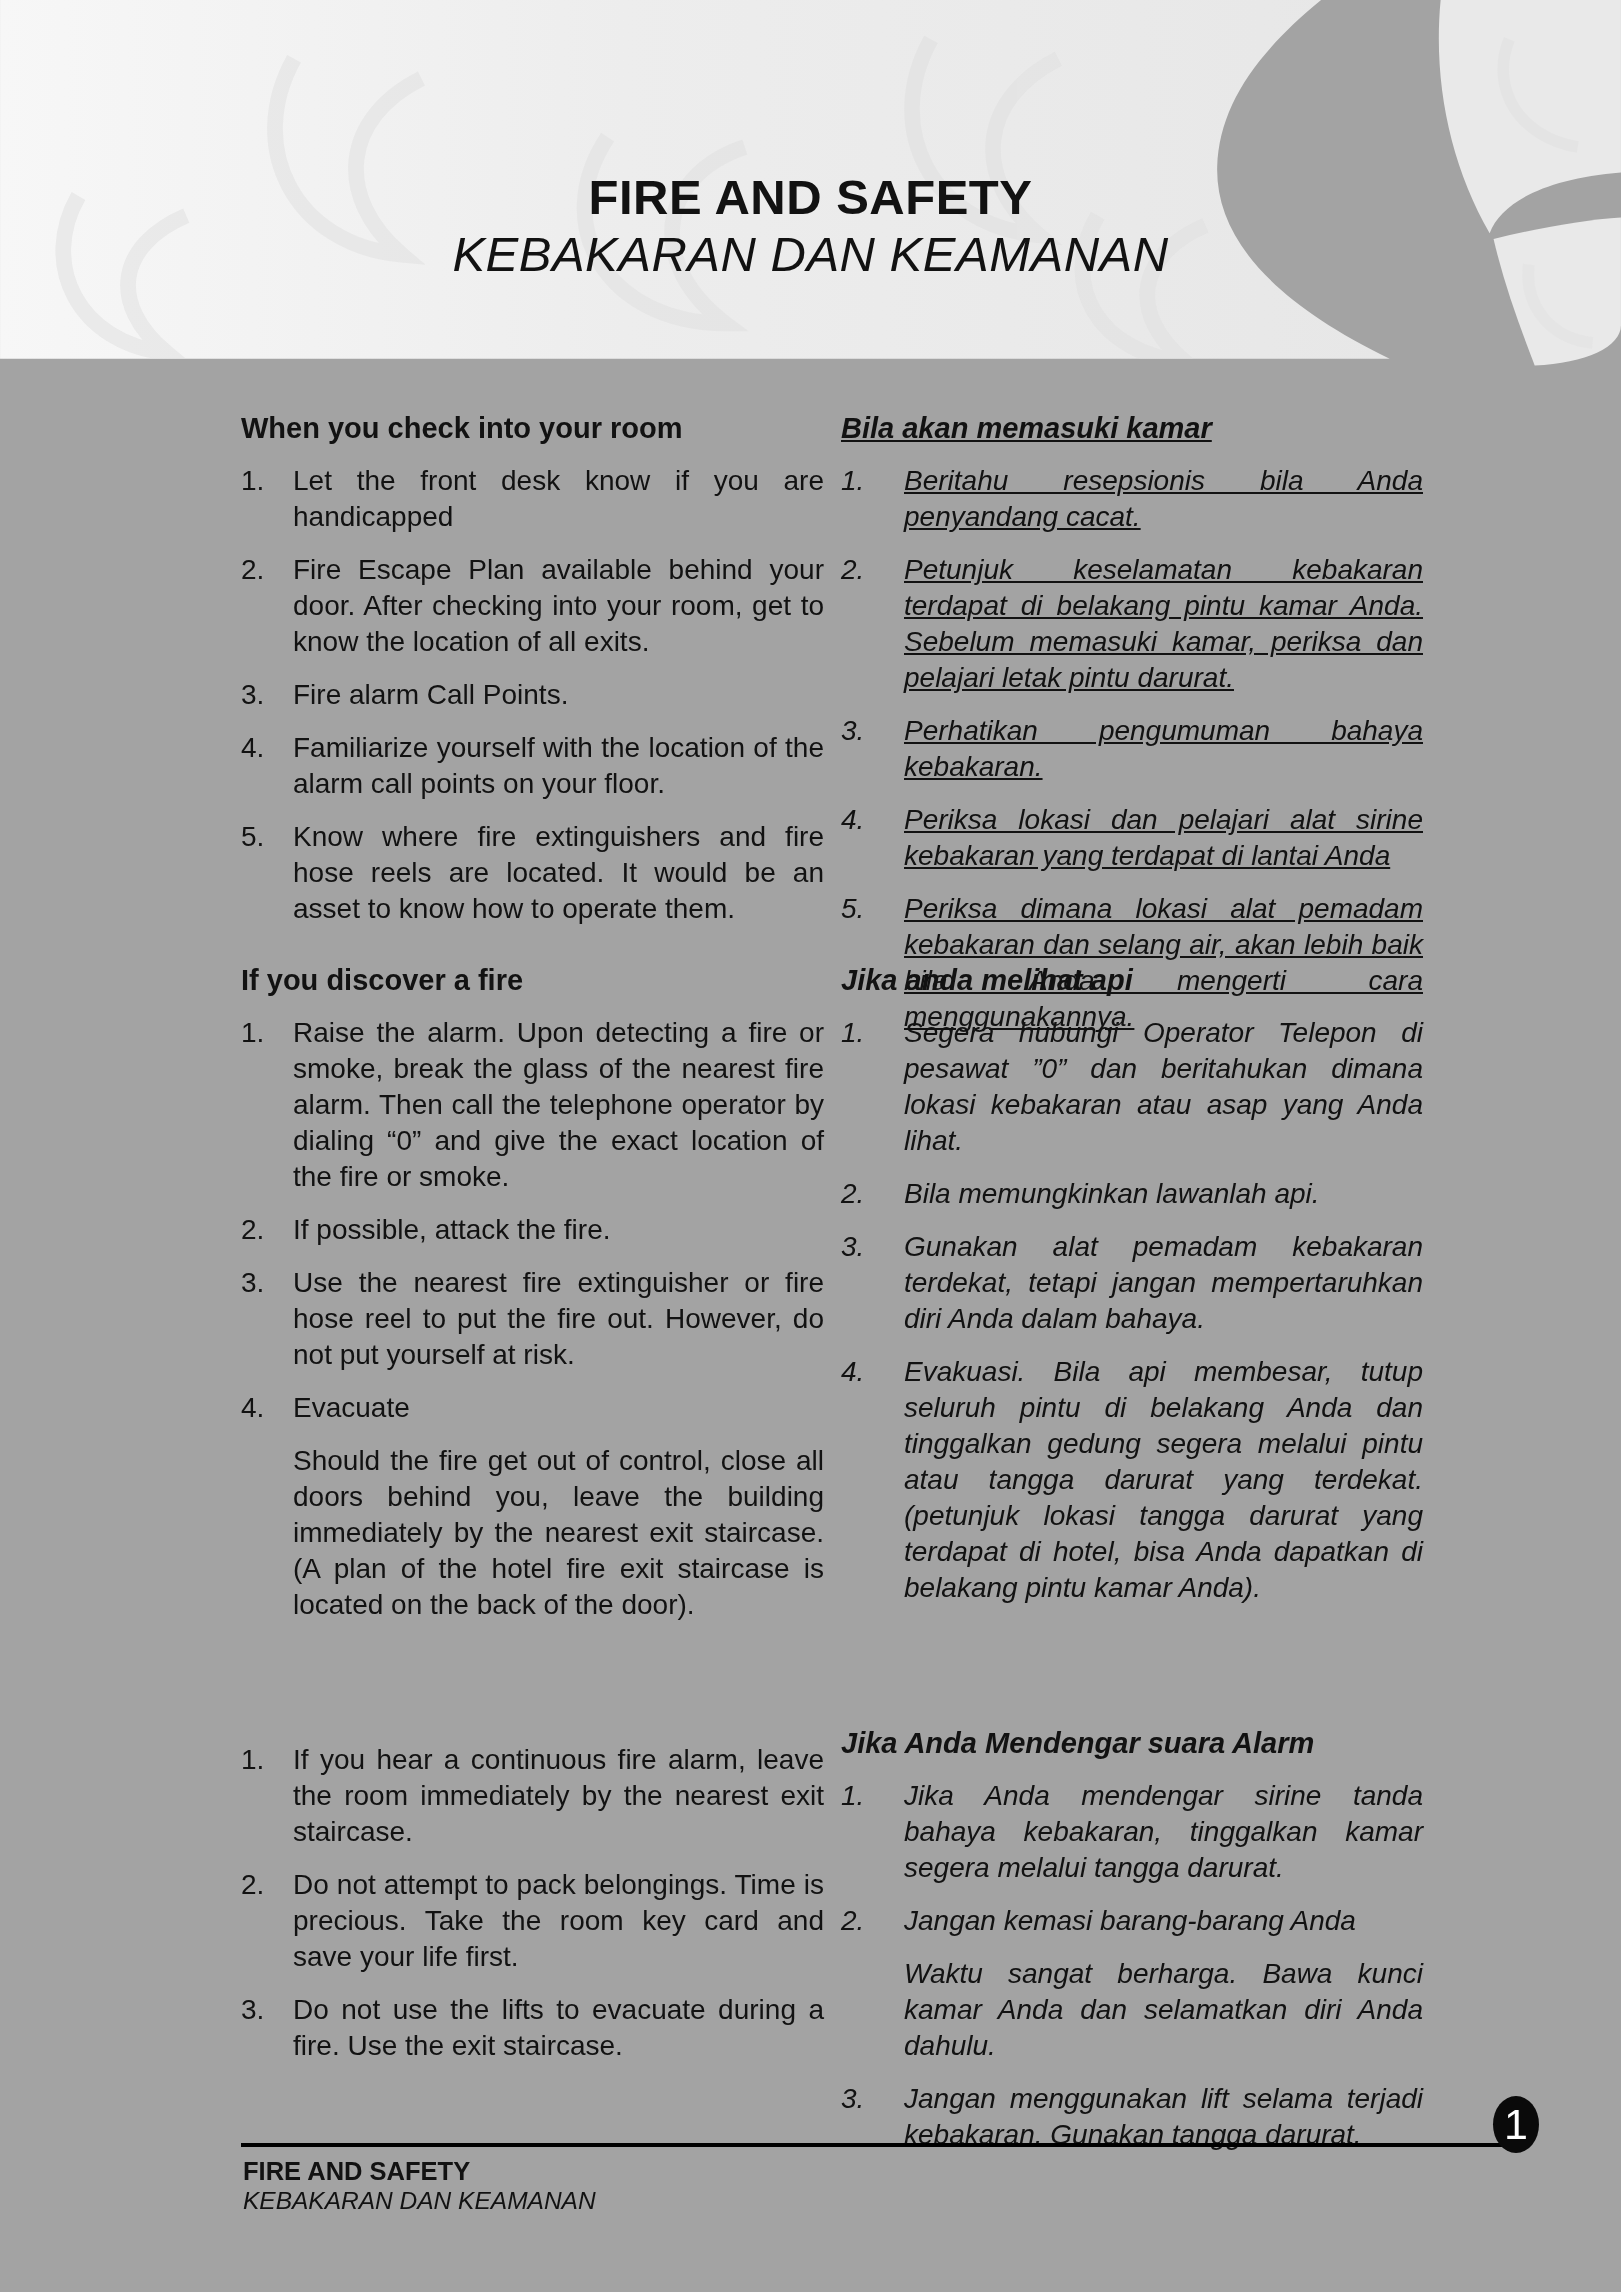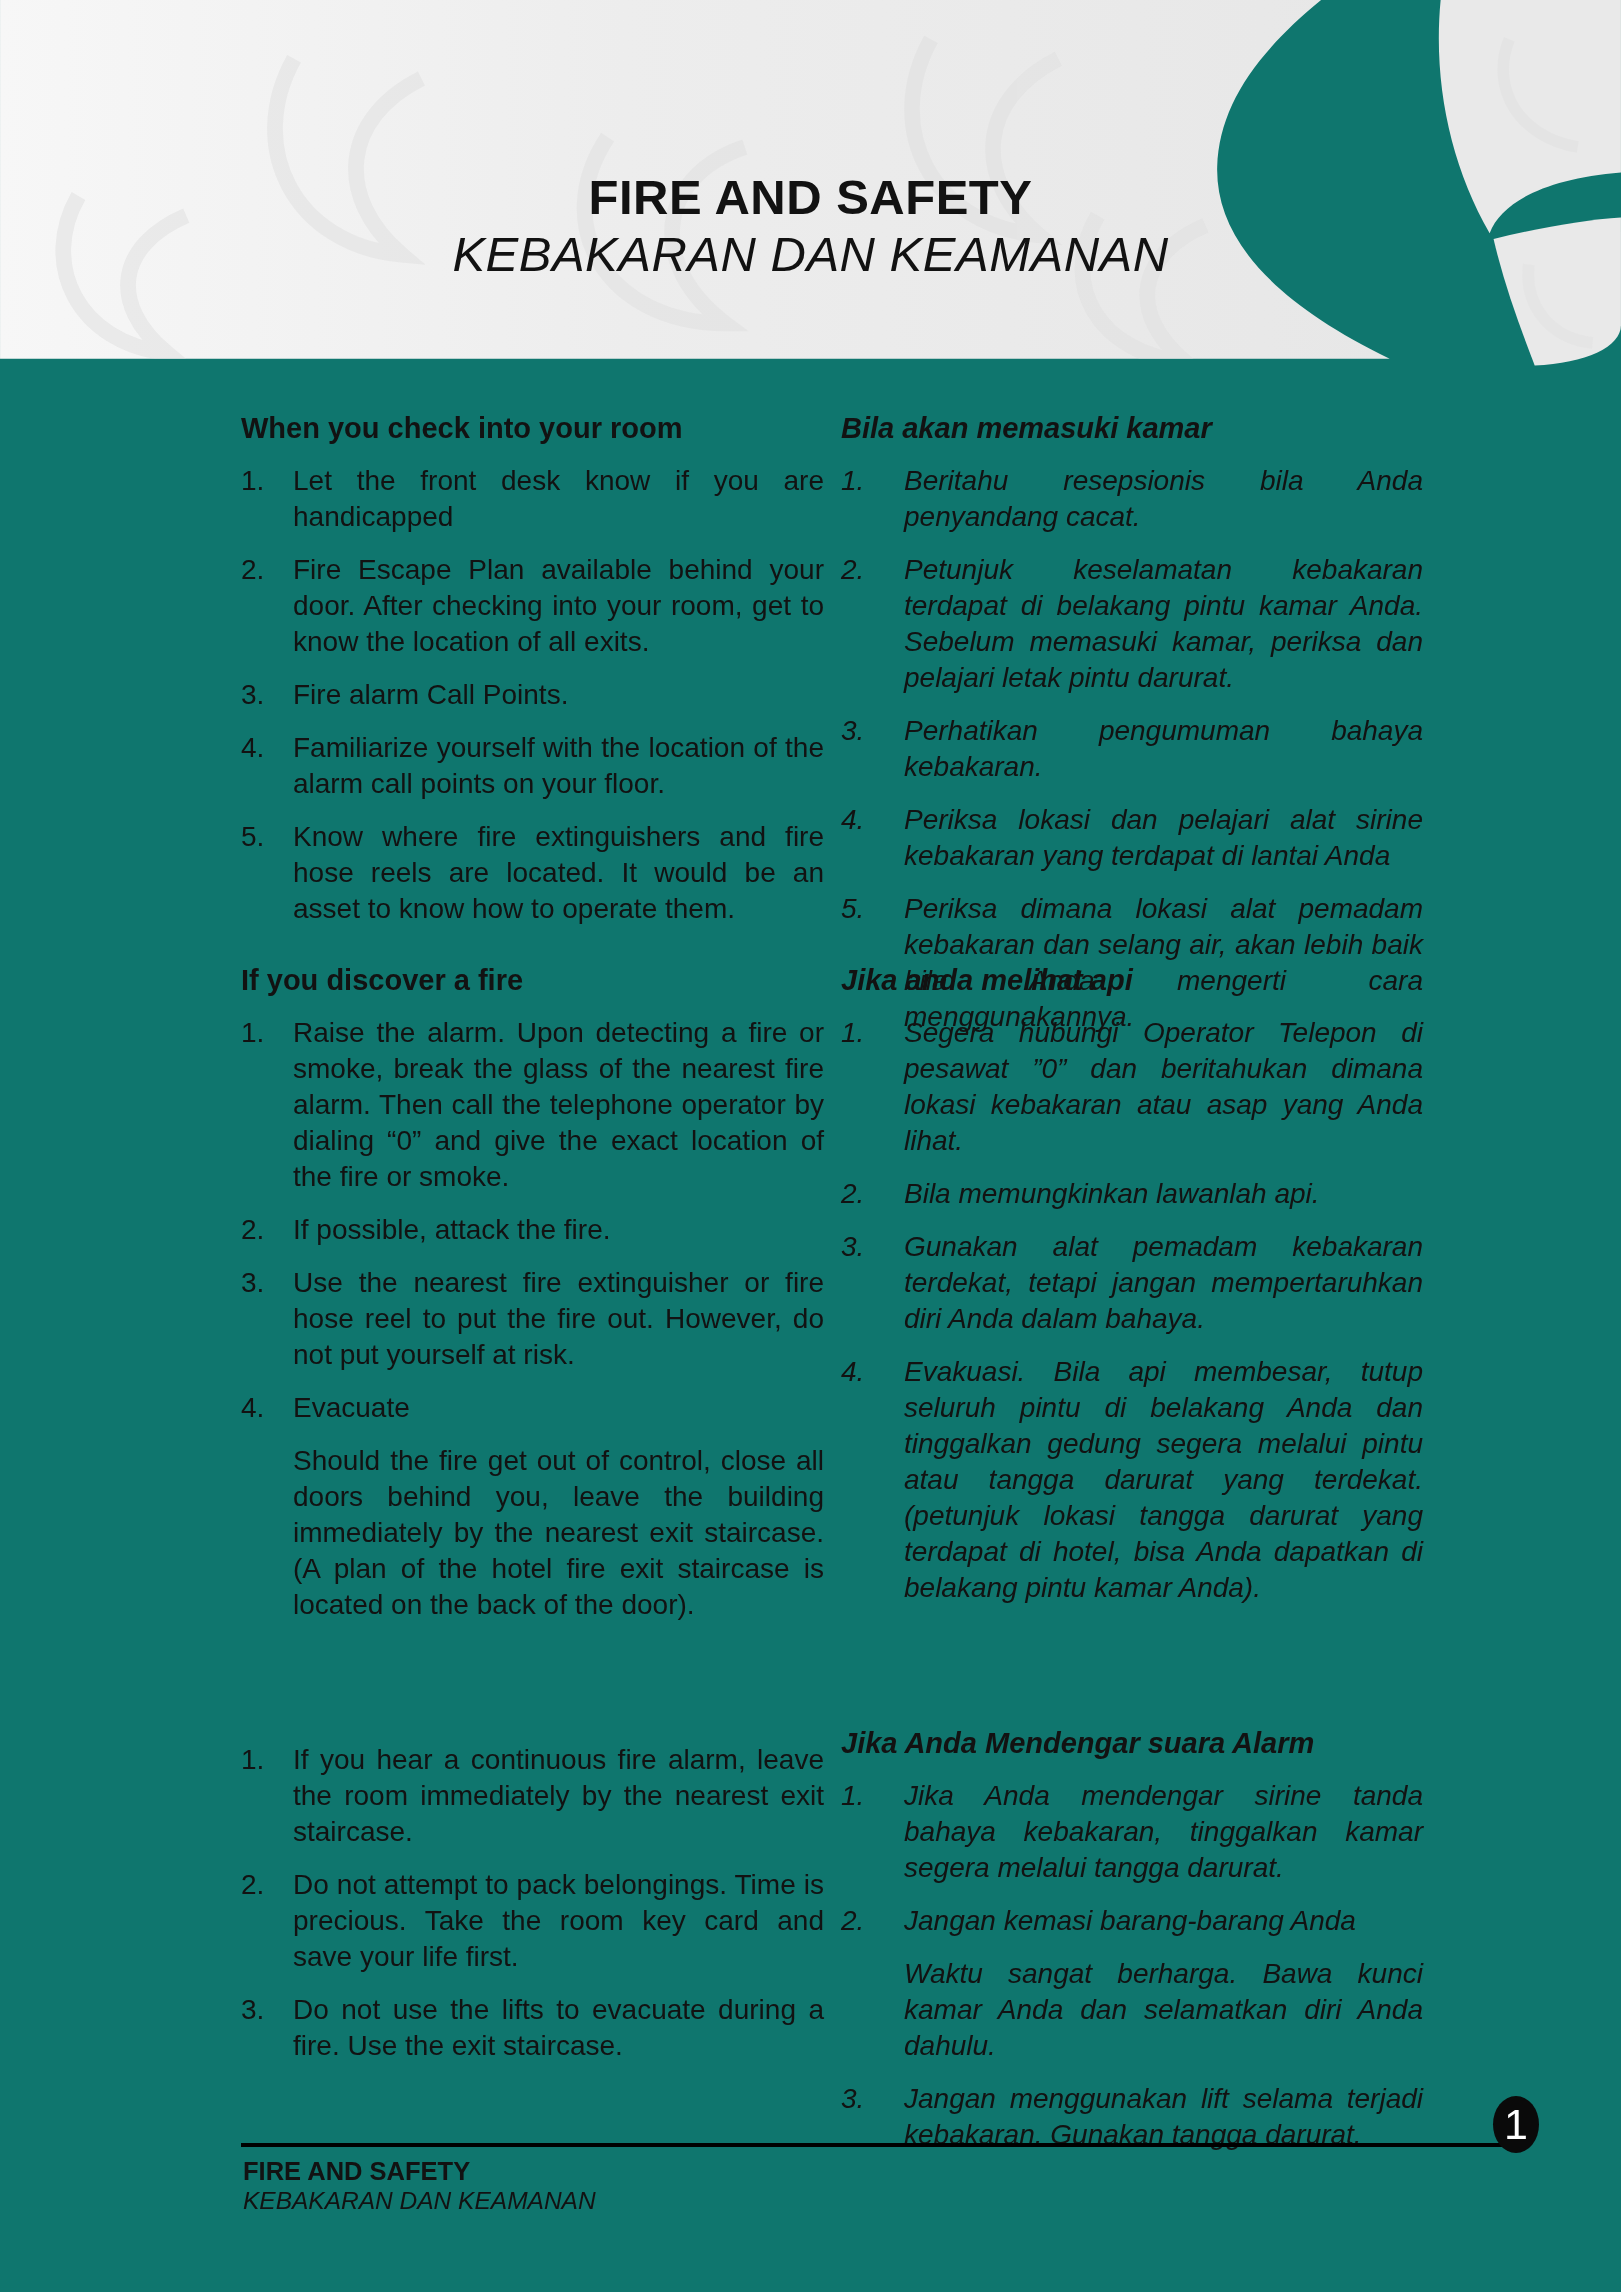--- a/index.html
+++ b/index.html
@@ -1,19 +1,19 @@
 <!DOCTYPE html>
 <html><head>
 <meta charset="utf-8">
 <style>
   html,body{margin:0;padding:0;background:#ffffff;}
   .page{
     position:relative;
     width:1621px;height:2293px;
-    background:#0f766e;
+    background:#a3a3a3;
     overflow:hidden;
     font-family:"Liberation Sans", sans-serif;
     color:#121212;
   }
   
   .header-art{position:absolute;top:0;left:0;width:1621px;height:392px;}
   
   .title-block{
     position:absolute;top:169px;left:0;width:100%;
     text-align:center;line-height:57px;
@@ -126,21 +126,21 @@
             </div>
           </li>
           <li>
             <span class="num">5.</span>
             <div class="li-body">
               <p>Know where fire extinguishers and fire hose reels are located. It would be an asset to know how to operate them.</p>
             </div>
           </li>
         </ol>
     </div>
-    <div class="section col-id" style="grid-row:1;grid-column:2;">
+    <div class="section col-id" style="grid-row:1;grid-column:2;text-decoration:underline;">
       <h3 class="sec-heading">Bila akan memasuki kamar</h3>
       <ol class="items">
           <li>
             <span class="num">1.</span>
             <div class="li-body">
               <p>Beritahu resepsionis bila Anda penyandang cacat.</p>
             </div>
           </li>
           <li>
             <span class="num">2.</span>

